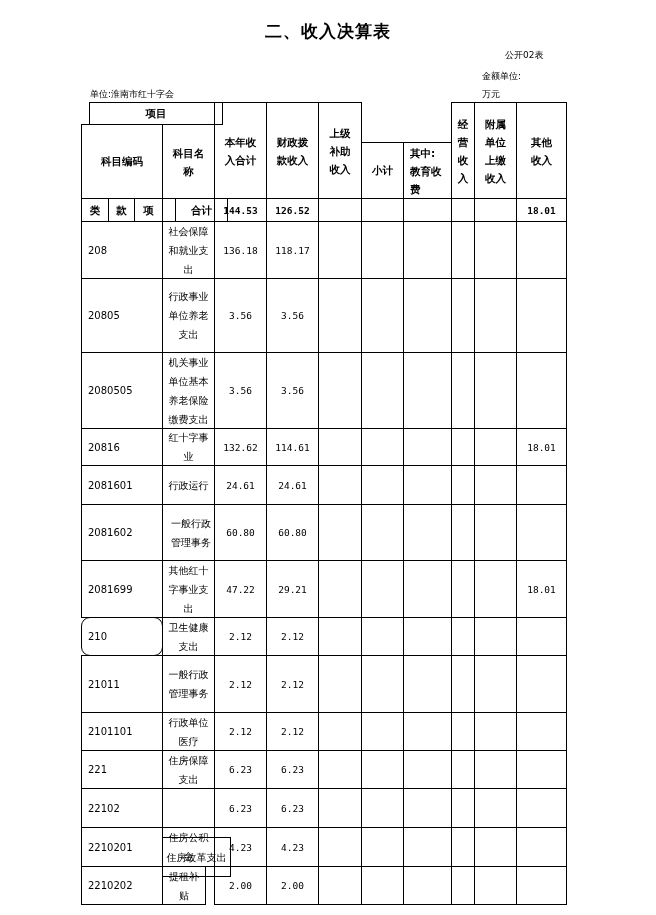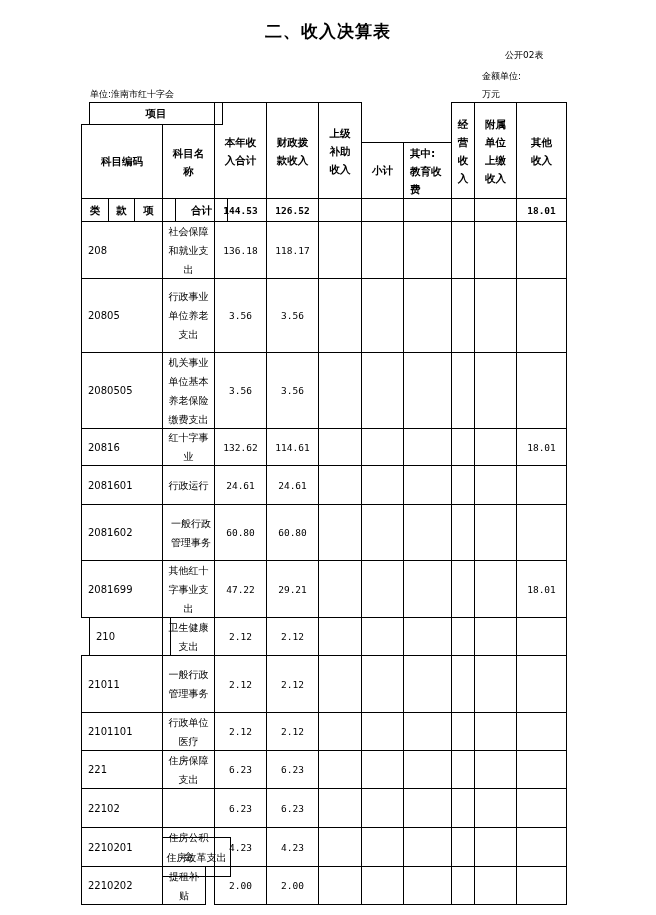--- a/index.html
+++ b/index.html
@@ -135,21 +135,21 @@
         <div class="cell num" style="left: 133px; top: 458px; width: 53px; height: 58px;">47.22</div>
         <div class="cell num" style="left: 185px; top: 458px; width: 53px; height: 58px;">29.21</div>
         <div class="cell " style="left: 237px; top: 458px; width: 44px; height: 58px;"></div>
         <div class="cell " style="left: 280px; top: 458px; width: 43px; height: 58px;"></div>
         <div class="cell " style="left: 322px; top: 458px; width: 49px; height: 58px;"></div>
         <div class="cell " style="left: 370px; top: 458px; width: 24px; height: 58px;"></div>
         <div class="cell " style="left: 393px; top: 458px; width: 43px; height: 58px;"></div>
         <div class="cell num" style="left: 435px; top: 458px; width: 51px; height: 58px;">18.01</div>
       </div>
       <div>
-        <div class="cell code" style="left: 8px; top: 515px; width: 82px; height: 39px;">210</div>
+        <div class="cell code" style="left: 0px; top: 515px; width: 82px; height: 39px; border-radius: 9px;">210</div>
         <div class="cell name" style="left: 81px; top: 515px; width: 53px; height: 39px;">卫生健康支出</div>
         <div class="cell num" style="left: 133px; top: 515px; width: 53px; height: 39px;">2.12</div>
         <div class="cell num" style="left: 185px; top: 515px; width: 53px; height: 39px;">2.12</div>
         <div class="cell " style="left: 237px; top: 515px; width: 44px; height: 39px;"></div>
         <div class="cell " style="left: 280px; top: 515px; width: 43px; height: 39px;"></div>
         <div class="cell " style="left: 322px; top: 515px; width: 49px; height: 39px;"></div>
         <div class="cell " style="left: 370px; top: 515px; width: 24px; height: 39px;"></div>
         <div class="cell " style="left: 393px; top: 515px; width: 43px; height: 39px;"></div>
         <div class="cell num" style="left: 435px; top: 515px; width: 51px; height: 39px;"></div>
       </div>

